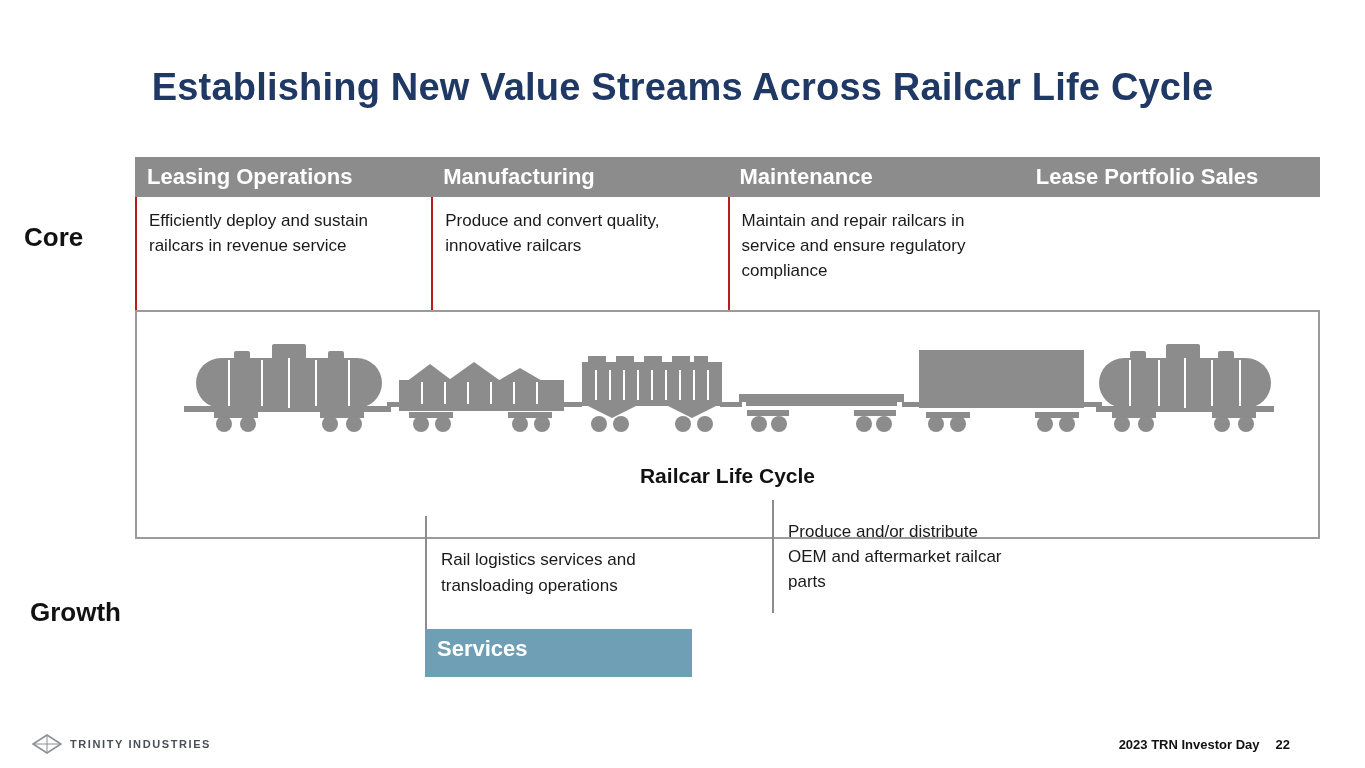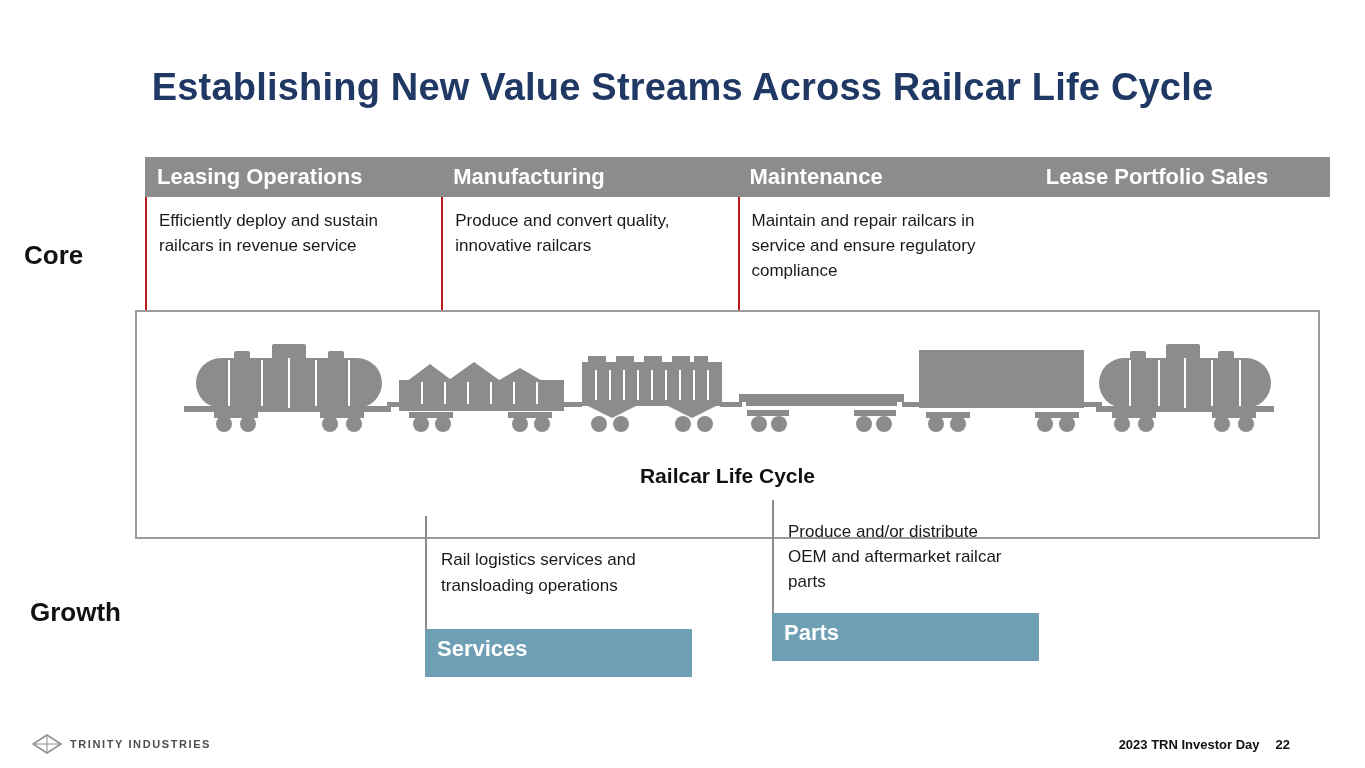--- a/index.html
+++ b/index.html
@@ -4,24 +4,24 @@
 <style>
   * { margin:0; padding:0; box-sizing:border-box; }
   html,body { width:1365px; height:768px; }
   body { font-family:"Liberation Sans", sans-serif; background:#ffffff; }
   .slide { position:relative; width:1365px; height:768px; background:#ffffff; overflow:hidden; }
 
   .title { position:absolute; top:66px; left:0; width:100%; text-align:center;
            font-size:38px; font-weight:700; color:#1F3864; letter-spacing:.2px; }
 
   .row-label { position:absolute; font-size:26px; font-weight:700; color:#121212; }
-  #core-label   { left:24px;  top:240px; }
+  #core-label   { left:24px;  top:222px; }
   #growth-label { left:30px;  top:597px; }
 
-  .core-row { position:absolute; left:145px; top:157px; width:1185px;
+  .core-row { position:absolute; left:135px; top:157px; width:1185px;
               display:grid; grid-template-columns:repeat(4,1fr); }
   .stream-col { display:flex; flex-direction:column; }
   .stream-header { height:40px; background:#8C8C8C; color:#ffffff; font-weight:700;
                    font-size:22px; line-height:40px; padding-left:12px; white-space:nowrap; overflow:hidden; }
   .stream-desc { border-left:2px solid #b91c1c; height:113px;
                  padding:11px 28px 0 12px; font-size:17px; line-height:1.48; color:#1a1a1a; }
 
   .lifecycle-box { position:absolute; left:135px; top:310px; width:1185px; height:229px;
                    border:2px solid #9B9B9B; background:#ffffff; }
   .train { position:absolute; left:47px; top:26px; }
@@ -172,21 +172,20 @@
     <div class="growth-desc">
       <span>Rail logistics services and transloading operations</span>
     </div>
     <div class="growth-header">Services</div>
   </div>
 
   <div class="growth-col" id="parts-col">
     <div class="growth-desc">
       <span>Produce and/or distribute OEM and aftermarket railcar parts</span>
     </div>
-    <div class="growth-header">Parts</div>
   </div>
 
   <div class="footer-logo">
     <svg width="30" height="20" viewBox="0 0 30 20" xmlns="http://www.w3.org/2000/svg">
       <path d="M15 1 L29 10 L15 19 L1 10 Z" fill="none" stroke="#8a8f94" stroke-width="1.6"></path>
       <path d="M15 1 L15 19 M1 10 L29 10" fill="none" stroke="#8a8f94" stroke-width="1"></path>
     </svg>
     <span class="logo-text">TRINITY INDUSTRIES</span>
   </div>
 

